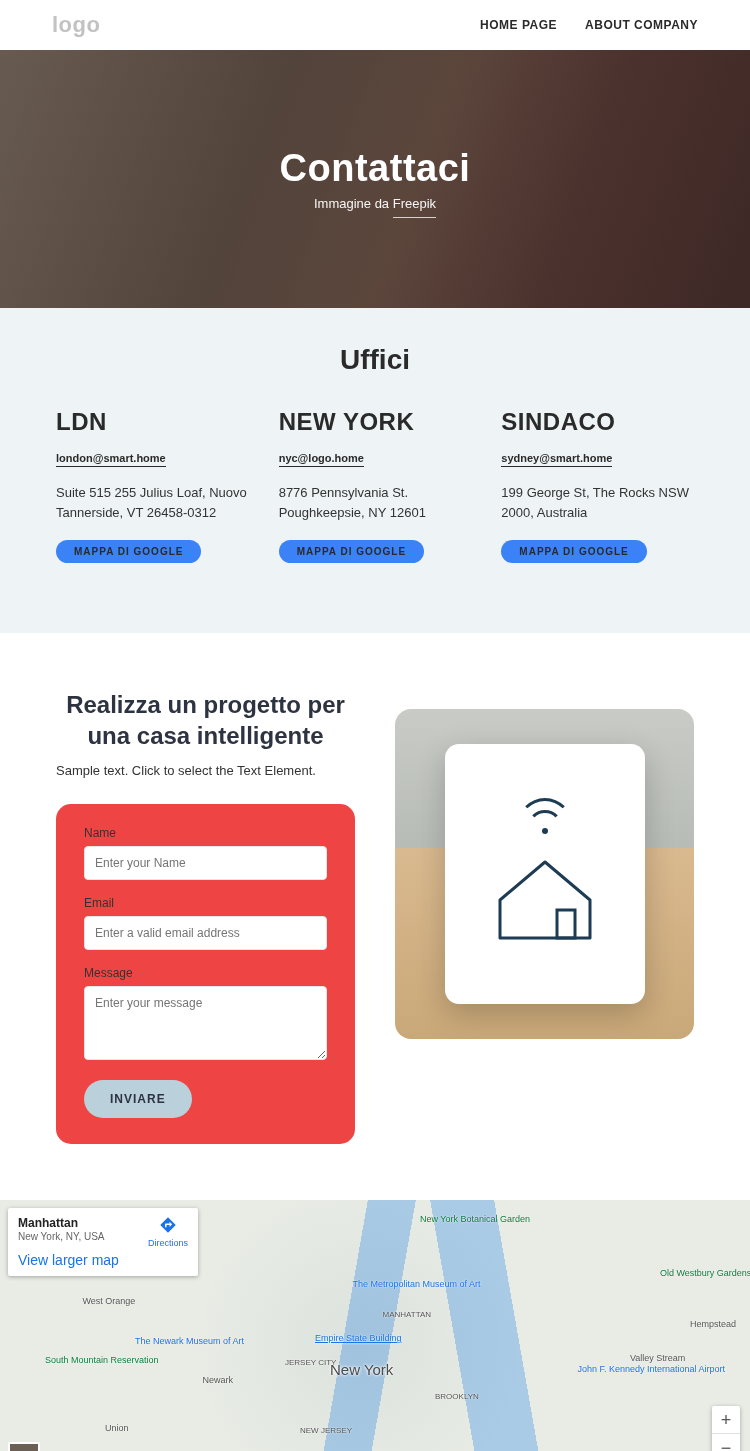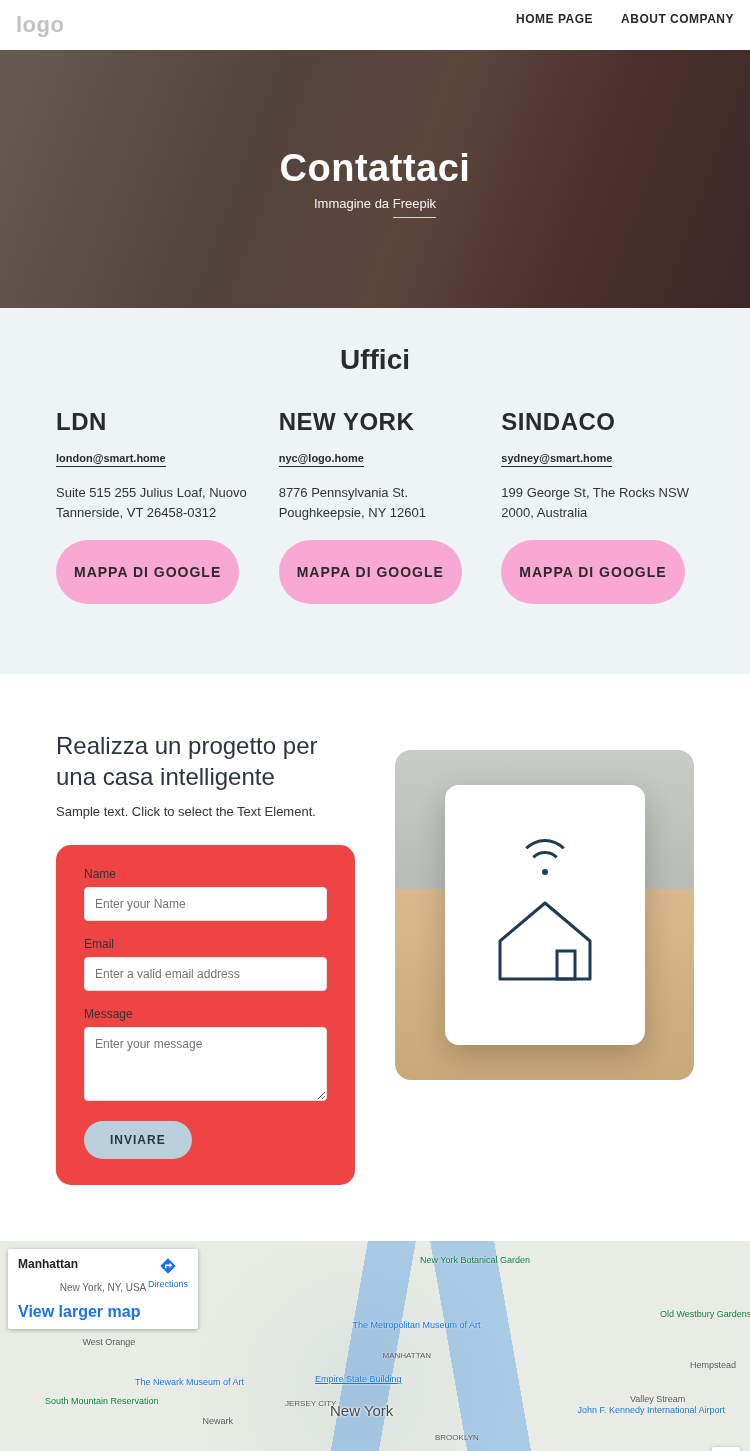--- a/index.html
+++ b/index.html
@@ -1,41 +1,41 @@
 <!DOCTYPE html>
 <html><head>
 <meta charset="utf-8">
 <style>
 * { margin: 0; padding: 0; box-sizing: border-box; }
 body { font-family: -apple-system, BlinkMacSystemFont, "Segoe UI", Arial, sans-serif; color: #2a2a2a; }
 
 
-.header { display: flex; justify-content: space-between; padding: 12px 16px; background: #fff; }
+.header { display: flex; justify-content: space-between; align-items: center; padding: 12px 52px; background: #fff; }
 .logo { font-size: 22px; font-weight: 600; color: #c2c2c2; letter-spacing: 0.5px; }
 .nav { display: flex; gap: 28px; }
 .nav a { text-decoration: none; color: #2a2a2a; font-size: 12px; font-weight: 700; letter-spacing: 0.5px; }
 
 
 .hero { position: relative; height: 258px; display: flex; flex-direction: column; justify-content: center; align-items: center; background: linear-gradient(rgba(50,40,35,0.55), rgba(50,40,35,0.55)), linear-gradient(110deg, #a89888 0%, #7a6558 35%, #8e6a5a 55%, #6b3d3a 75%, #4a2828 100%); color: #fff; }
 .hero h1 { font-size: 38px; font-weight: 600; letter-spacing: 0.5px; }
 .hero p { font-size: 13px; margin-top: 6px; opacity: 0.95; }
 .hero p .underline { border-bottom: 1px solid rgba(255,255,255,0.8); padding-bottom: 6px; }
 
 
 .offices { background: #eef3f6; padding: 36px 56px 70px; }
 .offices h2 { text-align: center; font-size: 28px; font-weight: 600; margin-bottom: 32px; }
 .office-grid { display: grid; grid-template-columns: repeat(3, 1fr); gap: 30px; }
 .office h3 { font-size: 24px; font-weight: 700; letter-spacing: 0.5px; margin-bottom: 12px; }
 .office .email { display: inline-block; font-size: 11px; font-weight: 700; color: #2a2a2a; text-decoration: none; border-bottom: 1px solid #2a2a2a; padding-bottom: 2px; margin-bottom: 16px; }
 .office .addr { font-size: 13px; line-height: 1.5; color: #333; margin-bottom: 18px; }
-.pill-btn { display: inline-block; background: #f9a8d4; color: #2a2a2a; font-size: 14px; font-weight: 700; letter-spacing: 1px; padding: 24px 18px; border: none; border-radius: 999px; cursor: pointer; }
+.pill-btn { display: inline-block; background: #3b82f6; color: #2a2a2a; font-size: 10px; font-weight: 700; letter-spacing: 1px; padding: 6px 18px; border: none; border-radius: 999px; cursor: pointer; }
 
 
 .project { padding: 56px; display: grid; grid-template-columns: 1fr 1fr; gap: 40px; align-items: start; }
-.project h2 { font-size: 24px; font-weight: 400; line-height: 1.3; margin-bottom: 12px; color: #2d3340; }
+.project h2 { font-size: 24px; font-weight: 700; line-height: 1.3; margin-bottom: 12px; color: #2d3340; text-align: center; }
 .project .subtext { font-size: 13px; color: #333; margin-bottom: 26px; }
 .form-box { background: #ef4444; border-radius: 15px; padding: 22px 28px 26px; }
 .form-box label { display: block; font-size: 12px; color: #333; margin-bottom: 6px; }
 .form-box input, .form-box textarea { width: 100%; background: #fff; border: 1px solid #e0e5e9; border-radius: 4px; padding: 9px 10px; font-size: 12px; color: #333; margin-bottom: 16px; font-family: inherit; }
 .form-box textarea { height: 74px; resize: both; }
 .submit-btn { background: #bad0db; color: #2d3340; font-size: 12px; font-weight: 700; letter-spacing: 1px; padding: 12px 26px; border: none; border-radius: 999px; cursor: pointer; }
 .project-image { background: linear-gradient(180deg, #c8cbc6 0%, #b8bcb7 42%, #d9b98f 42%, #c9a878 100%); border-radius: 16px; height: 330px; margin-top: 20px; position: relative; overflow: hidden; display: flex; align-items: center; justify-content: center; }
 .tablet { width: 200px; height: 260px; background: #fff; border-radius: 14px; box-shadow: 0 10px 30px rgba(0,0,0,0.2); display: flex; align-items: center; justify-content: center; flex-direction: column; gap: 8px; }
 .wifi-arcs { width: 60px; height: 44px; position: relative; }
 .wifi-arcs::before, .wifi-arcs::after { content: ""; position: absolute; left: 50%; transform: translateX(-50%); border: 3px solid #1d3b52; border-bottom: none; border-left-color: transparent; border-right-color: transparent; border-radius: 50% 50% 0 0 / 100% 100% 0 0; }
@@ -46,22 +46,22 @@
 
 
 .map { position: relative; height: 282px; background: #e8ece5; overflow: hidden; }
 .map-roads { position: absolute; inset: 0; background:
   radial-gradient(circle at 48% 52%, rgba(20,60,90,0.06) 0, transparent 40%),
   linear-gradient(100deg, transparent 46%, #aacbe6 46%, #aacbe6 52%, transparent 52%),
   linear-gradient(80deg, transparent 60%, #aacbe6 60%, #aacbe6 68%, transparent 68%),
   #e8ece5; }
 .map-infobox { position: absolute; top: 8px; left: 8px; width: 190px; background: #fff; border-radius: 2px; box-shadow: 0 1px 4px rgba(0,0,0,0.3); padding: 8px 10px; }
 .map-infobox .title { font-size: 12px; font-weight: 700; color: #222; }
-.map-infobox .sub { font-size: 10px; color: #666; margin-top: 11px; text-align: center; }
-.map-infobox .larger { font-size: 16px; color: #1a73e8; margin-top: 10px; cursor: pointer; font-weight: bold; }
+.map-infobox .sub { font-size: 10px; color: #666; margin-top: 1px; }
+.map-infobox .larger { font-size: 14px; color: #1a73e8; margin-top: 10px; cursor: pointer; }
 .map-infobox .dir { position: absolute; top: 8px; right: 10px; text-align: center; }
 .map-infobox .dir svg { width: 18px; height: 18px; }
 .map-infobox .dir span { display: block; font-size: 9px; color: #1a73e8; }
 .map-city { position: absolute; left: 44%; top: 57%; font-size: 15px; color: #4a4a4a; text-shadow: 0 0 3px #fff, 0 0 3px #fff; }
 .map-zoom { position: absolute; right: 10px; bottom: 20px; width: 28px; background: #fff; border-radius: 2px; box-shadow: 0 1px 4px rgba(0,0,0,0.3); }
 .map-zoom button { display: block; width: 28px; height: 28px; border: none; background: transparent; font-size: 18px; color: #555; cursor: pointer; line-height: 1; }
 .map-zoom button:first-child { border-bottom: 1px solid #e0e0e0; }
 .map-thumb { position: absolute; left: 8px; bottom: 8px; width: 32px; height: 32px; background: #6a6055; border: 2px solid #fff; border-radius: 2px; }
 
 .map-label { position: absolute; font-size: 9px; color: #555; text-shadow: 0 0 2px #fff; white-space: nowrap; }

